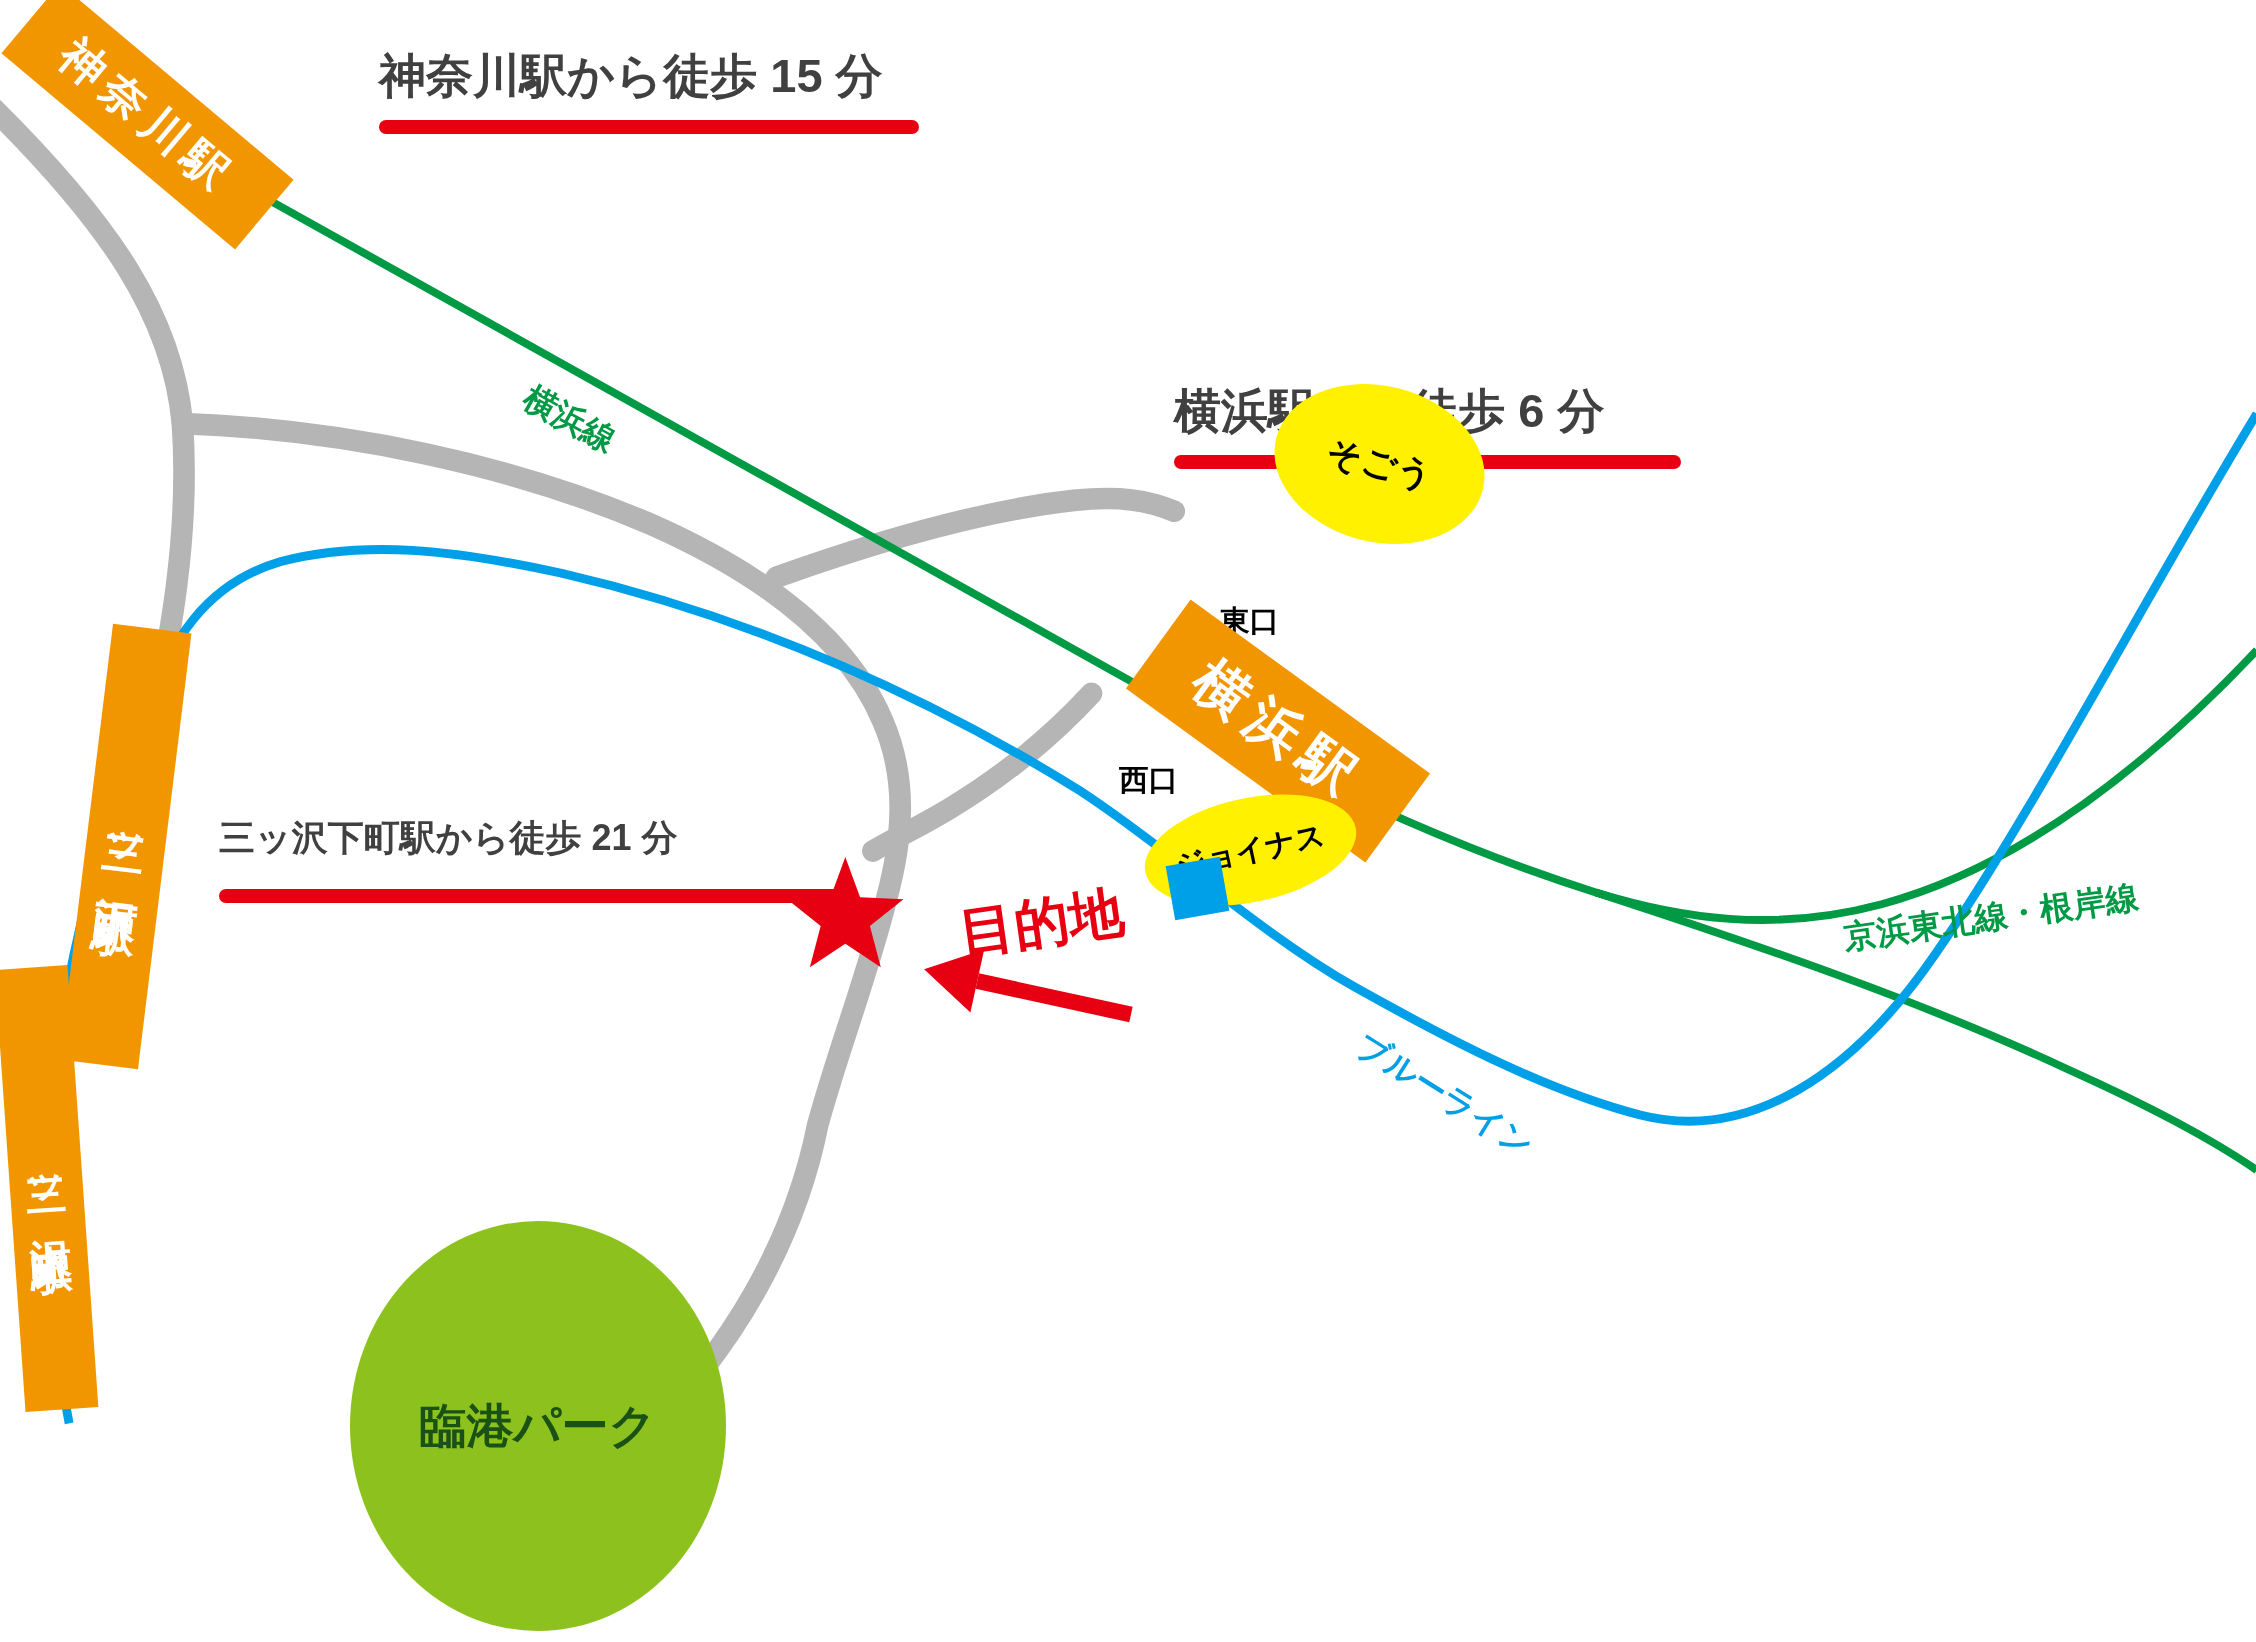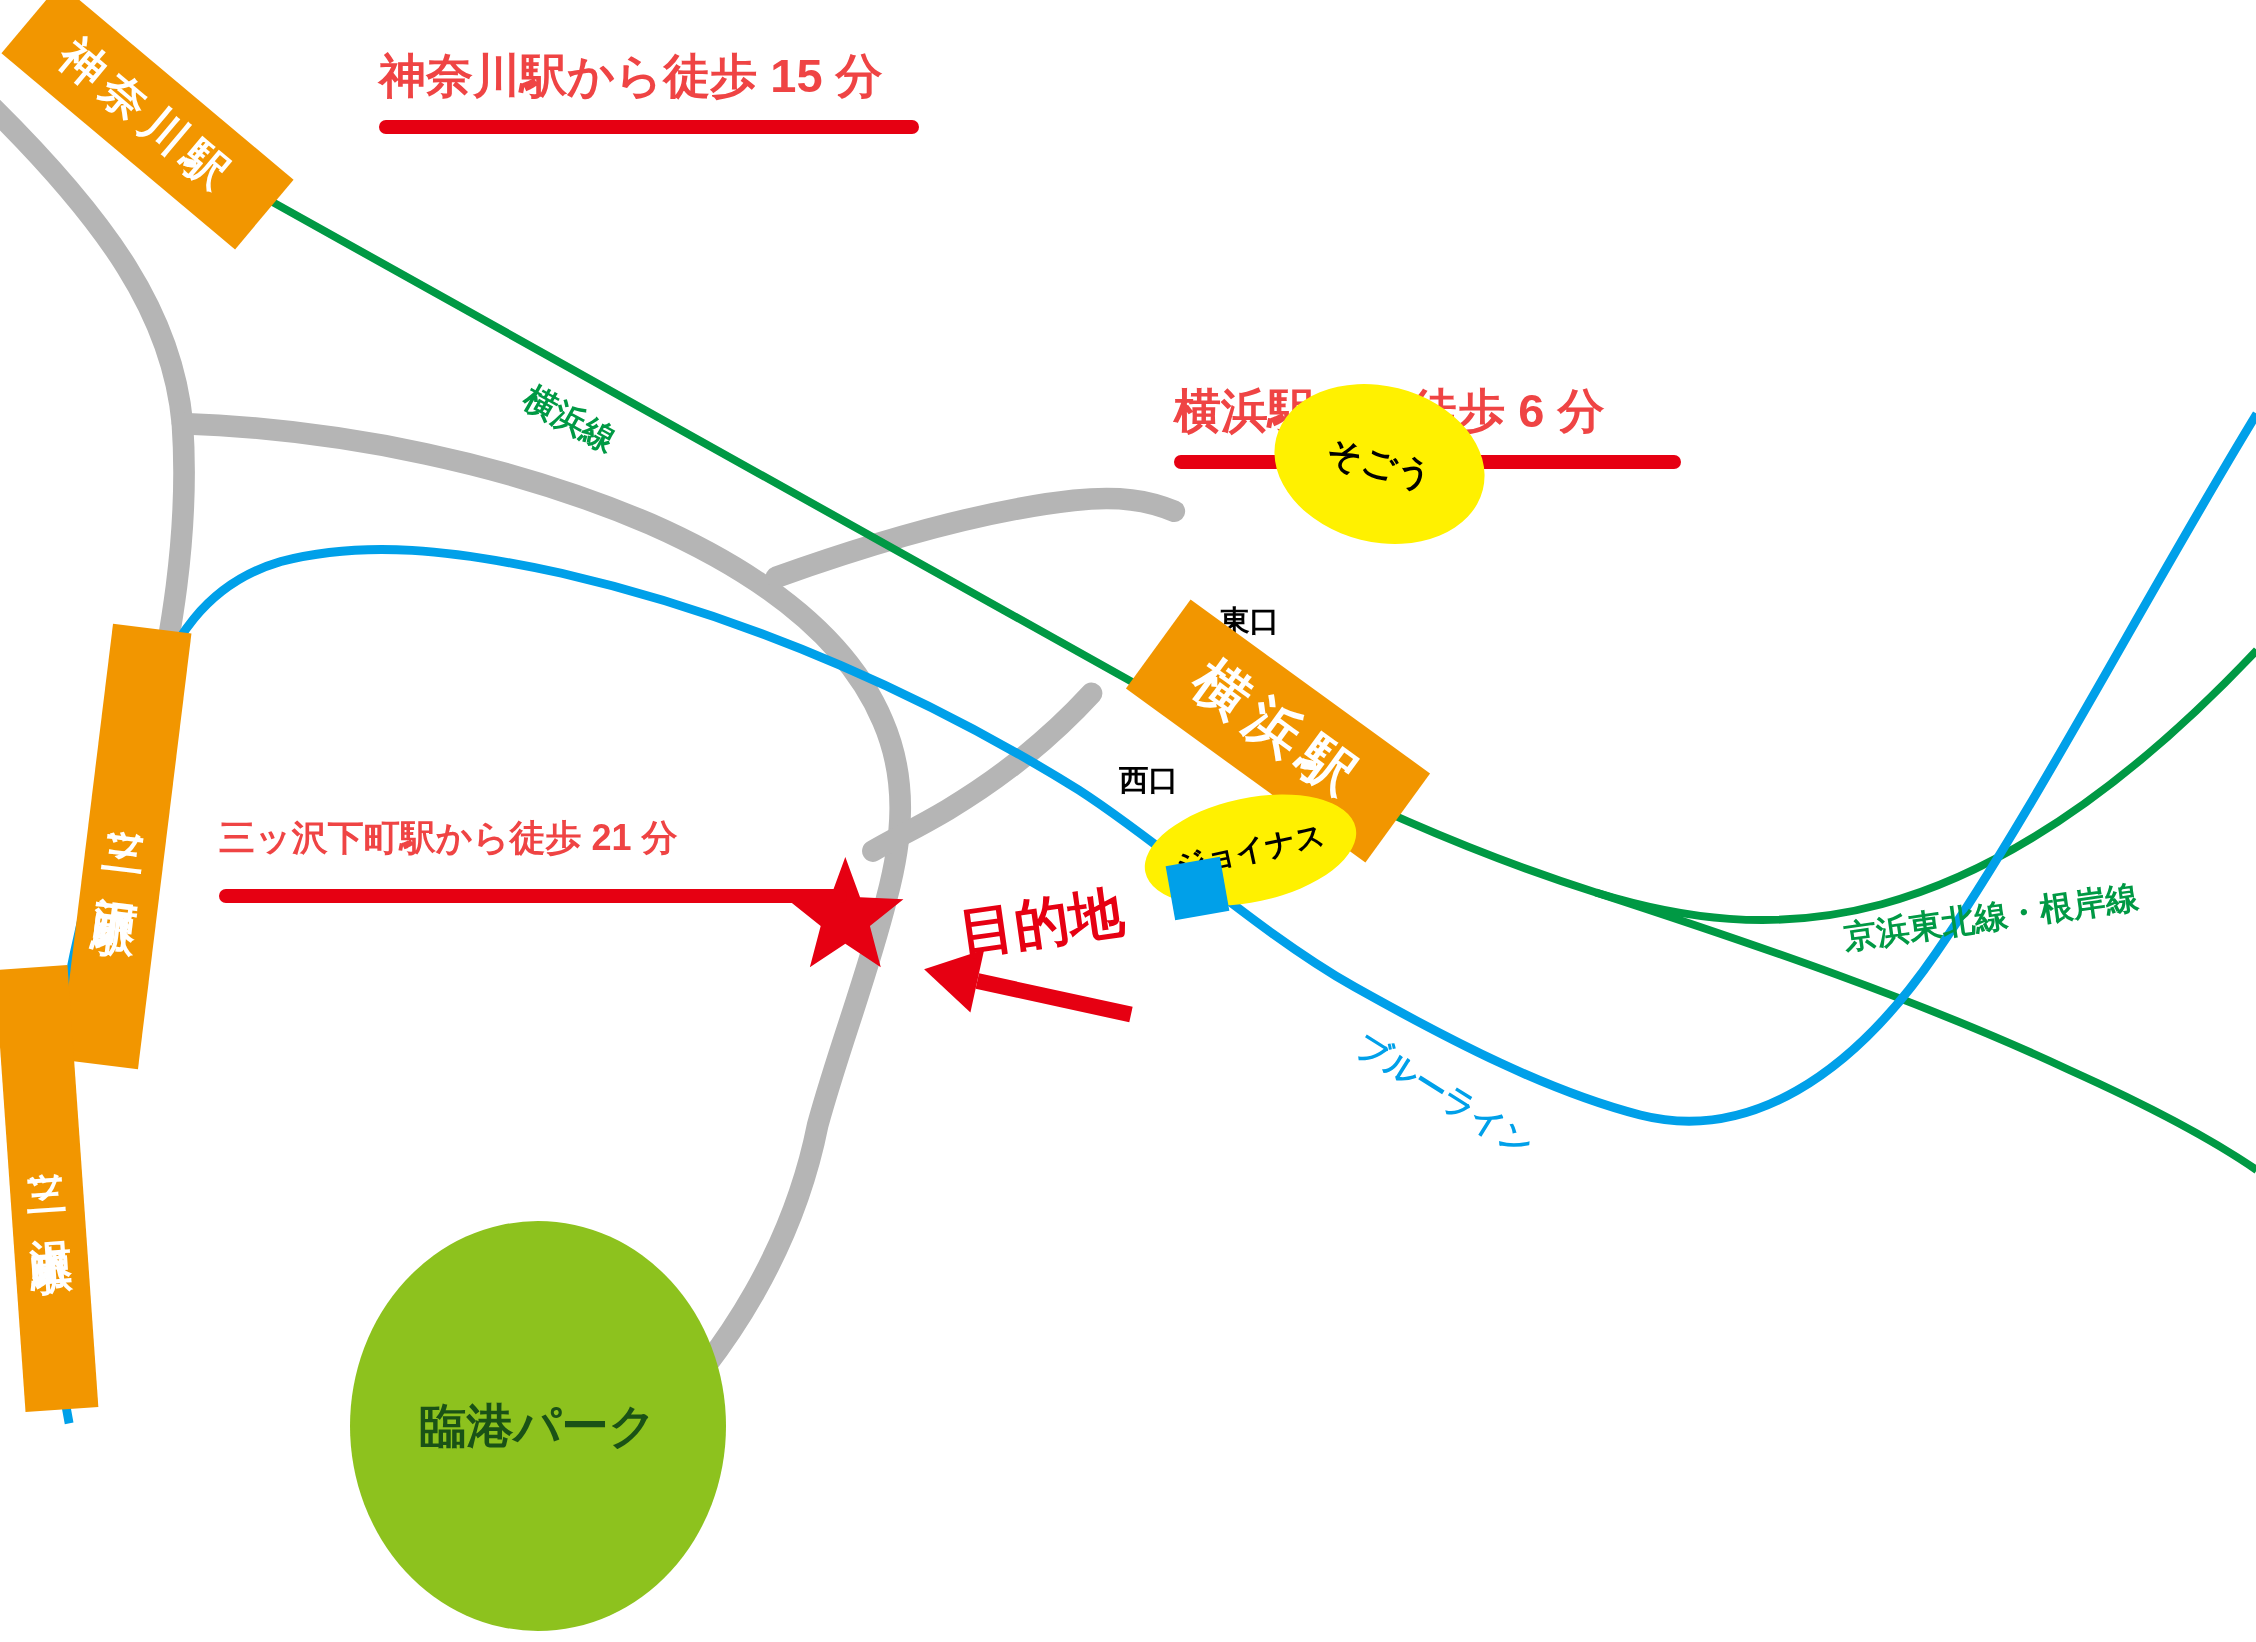--- a/index.html
+++ b/index.html
@@ -8,21 +8,21 @@
     font-family:"Liberation Sans","DejaVu Sans",sans-serif;
   }
   .map svg{position:absolute;left:0;top:0;}
   .abs{position:absolute;}
   .station-box{
     position:absolute;background:#F29600;color:#ffffff;font-weight:bold;
     display:flex;align-items:center;justify-content:center;text-align:center;
   }
   .vtext{writing-mode:vertical-rl;text-orientation:upright;letter-spacing:5.9px;}
   .note{
-    position:absolute;color:#ef4444;font-weight:bold;font-size:47px;white-space:nowrap;
+    position:absolute;color:#404040;font-weight:bold;font-size:47px;white-space:nowrap;
   }
   .bar{position:absolute;background:#E60012;border-radius:6.9px;height:13.8px;}
   .park{
     position:absolute;background:#8DC21E;border-radius:50%;
     display:flex;align-items:center;justify-content:center;
     color:#1A5216;font-weight:bold;white-space:nowrap;
   }
   .blob{
     position:absolute;background:#FFF100;border-radius:50%;
     display:flex;align-items:center;justify-content:center;

